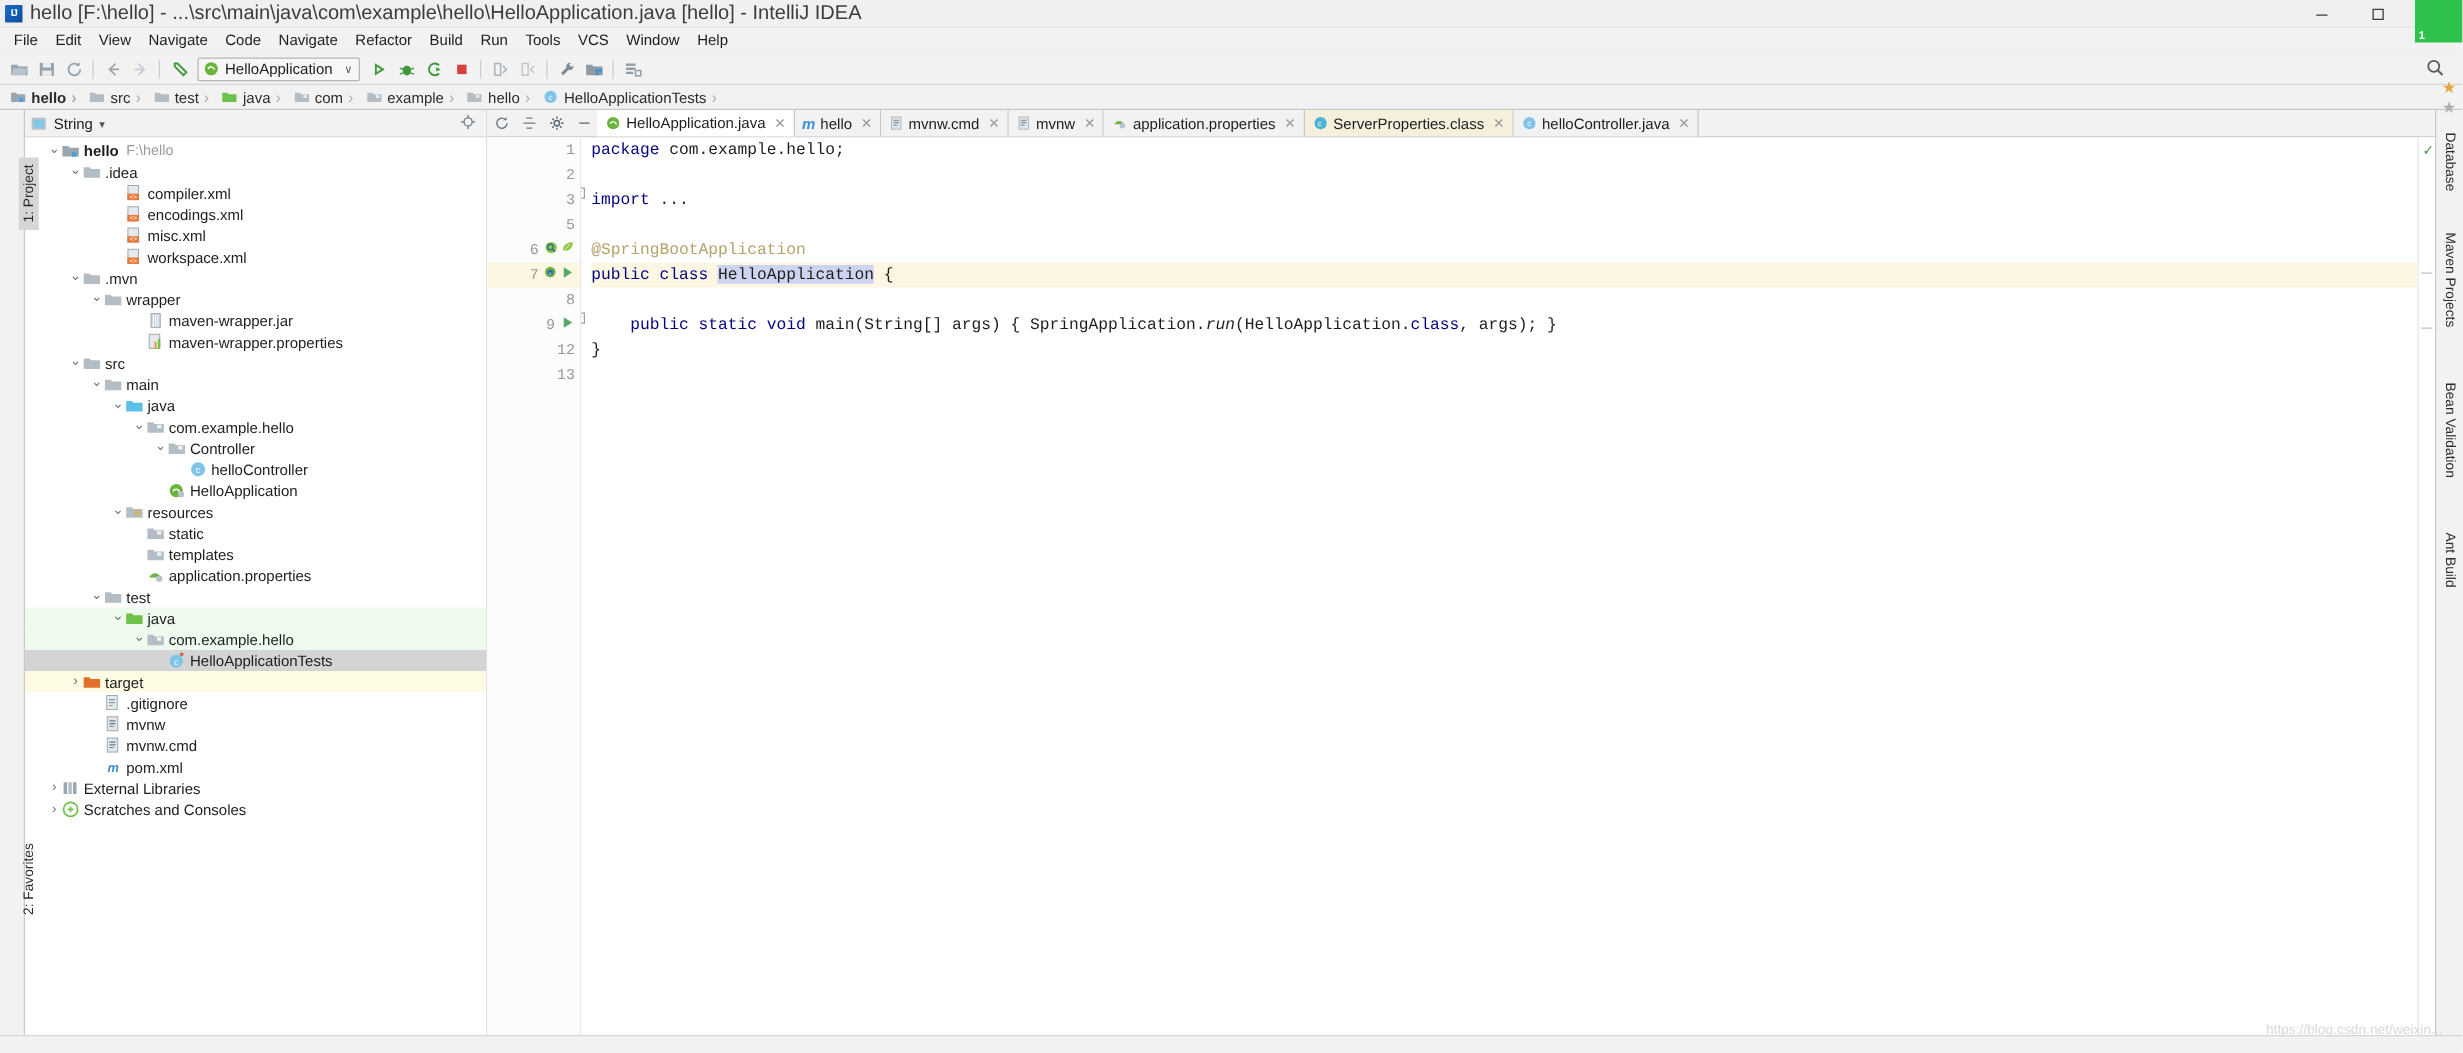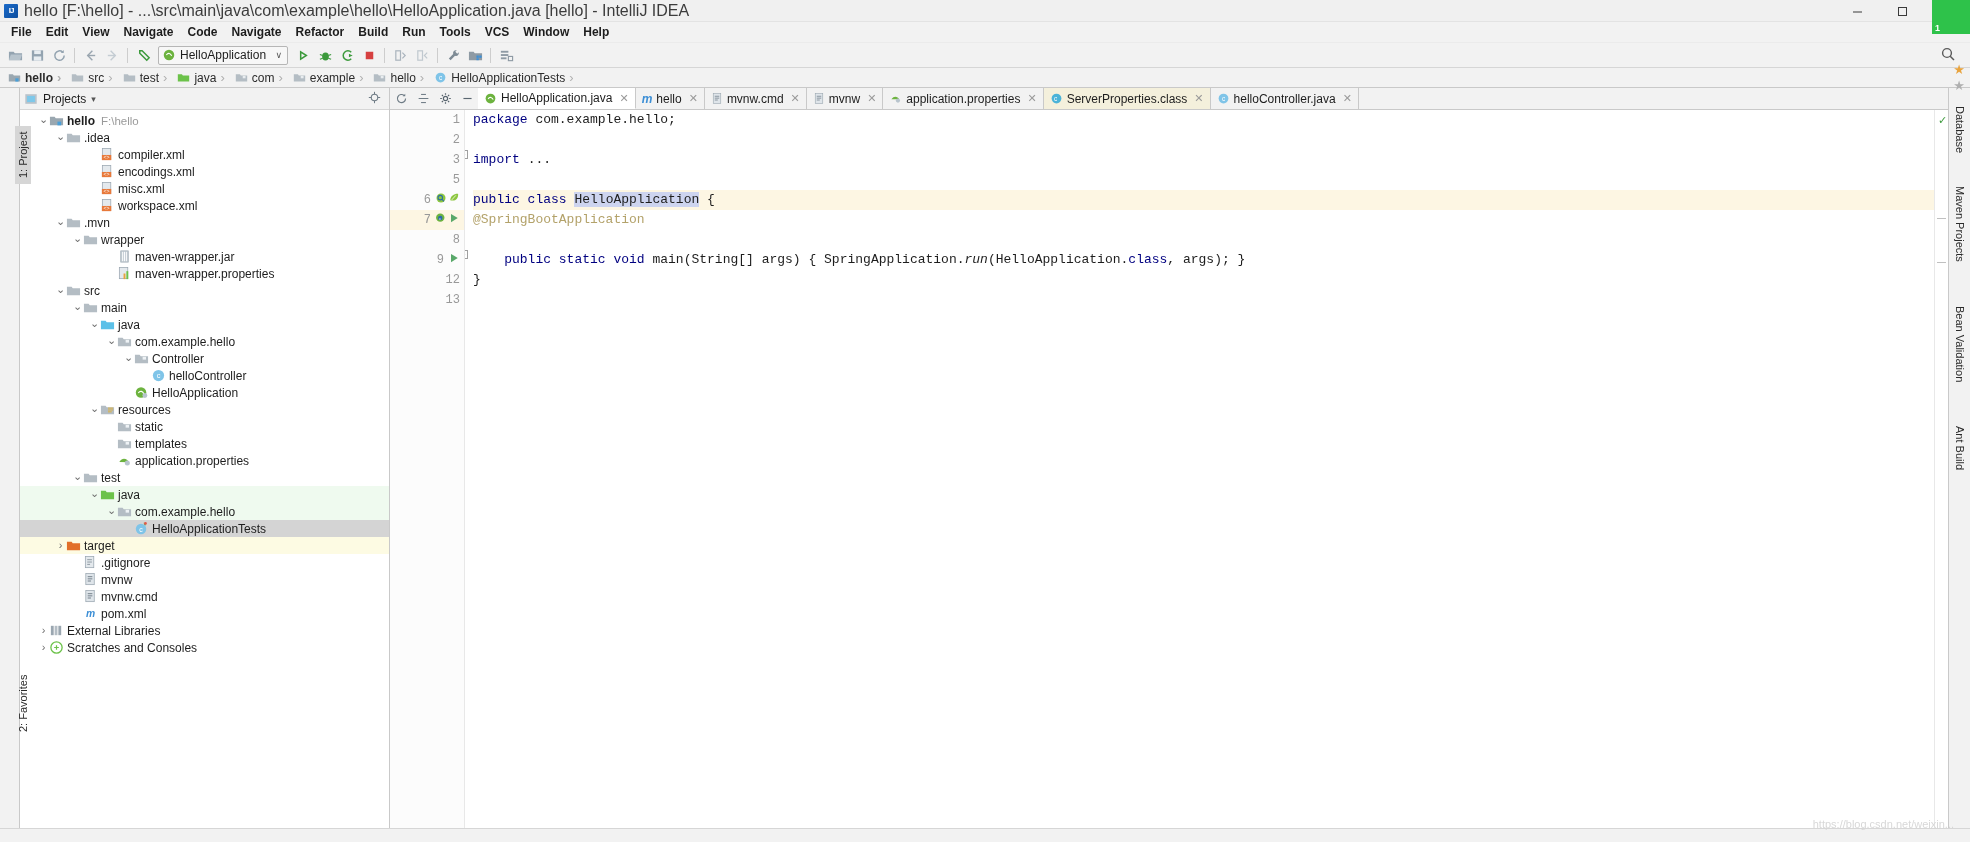--- a/index.html
+++ b/index.html
@@ -22,21 +22,21 @@
     text-align:center; letter-spacing:-1px; border-radius:1px;
   }
   .title-text { font-size:16px; color:#3c3c3c; white-space:nowrap; }
   .win-btns { position:absolute; right:0; top:0; display:flex; height:22px; }
   .win-btn { width:45px; height:22px; display:flex; align-items:center; justify-content:center;
              font-size:11px; color:#3a3a3a; }
   .win-btn svg { display:block; }
 
   
   .menubar { height:21px; display:flex; align-items:center; padding-left:4px;
-             background:#f2f2f2; border-bottom:1px solid #ebebeb;font-weight:bold; }
+             background:#f2f2f2; border-bottom:1px solid #ebebeb; }
   .menu-item { padding:2px 7px; font-size:12px; color:#1d1d1d; cursor:default; }
 
   
   .toolbar { height:25px; display:flex; align-items:center; padding-left:4px;
              background:#f2f2f2; border-bottom:1px solid #d6d6d6; position:relative; }
   .tb-btn { width:22px; height:21px; display:flex; align-items:center; justify-content:center; }
   .tb-sep { width:1px; height:15px; background:#cdcdcd; margin:0 4px; }
   .run-config {
     display:flex; align-items:center; gap:4px; height:19px;
     border:1px solid #b6b6b6; background:#f7f7f7; border-radius:2px;
@@ -368,21 +368,21 @@
       <div class="vtab project">1: Project</div>
       <div class="vtab fav">2: Favorites</div>
     </div>
 
     <div class="project-panel">
       <div class="pp-header">
         <svg width="14" height="14" viewBox="0 0 16 16">
             <rect x="1.5" y="2.5" width="13" height="11" fill="#b9c3cb"></rect>
             <rect x="3.5" y="4.5" width="9" height="7" fill="#7ec8ea"></rect>
           </svg>
-        <span class="pp-title">Projects</span>
+        <span class="pp-title">String</span>
         <span style="color:#555;font-size:9px;">▾</span>
         <div class="pp-actions">
           <span>
             <svg width="13" height="13" viewBox="0 0 16 16">
                 <circle cx="8" cy="8" r="4" fill="none" stroke="#6e7b85" stroke-width="1.3"></circle>
                 <line x1="8" y1="1" x2="8" y2="4" stroke="#6e7b85" stroke-width="1.3"></line>
                 <line x1="8" y1="12" x2="8" y2="15" stroke="#6e7b85" stroke-width="1.3"></line>
                 <line x1="1" y1="8" x2="4" y2="8" stroke="#6e7b85" stroke-width="1.3"></line>
                 <line x1="12" y1="8" x2="15" y2="8" stroke="#6e7b85" stroke-width="1.3"></line>
               </svg>
@@ -834,22 +834,22 @@
             </div>
             <div class="gline">
               <span>13</span>
             </div>
           </div>
         <div class="code">
             <div class="cline" style="position: relative;"><span class="kw">package</span><span class="plain"> com.example.hello;</span></div>
             <div class="cline" style="position: relative;">&nbsp;</div>
             <div class="cline" style="position: relative;"><span class="fold">−</span><span class="kw">import</span><span class="plain"> </span><span class="plain">...</span></div>
             <div class="cline" style="position: relative;">&nbsp;</div>
+            <div class="cline" style="position: relative;"><span class="anno">@SpringBootApplication</span></div>
             <div class="cline hl" style="position: relative;"><span class="kw">public class</span><span class="plain"> </span><span class="selbg">HelloApplication</span><span class="plain"> {</span></div>
-            <div class="cline" style="position: relative;"><span class="anno">@SpringBootApplication</span></div>
             <div class="cline" style="position: relative;">&nbsp;</div>
             <div class="cline" style="position: relative;"><span class="fold">−</span><span class="kw">    public static void</span><span class="plain"> main(String[] args) { SpringApplication.</span><span class="ital">run</span><span class="plain">(HelloApplication.</span><span class="kw">class</span><span class="plain">, args); }</span></div>
             <div class="cline" style="position: relative;"><span class="plain">}</span></div>
             <div class="cline" style="position: relative;">&nbsp;</div>
           </div>
         <div class="right-rail">
           <div class="rail-check">✓</div>
           <div class="rail-dash" style="top:108px;"></div>
           <div class="rail-dash" style="top:152px;"></div>
         </div>

